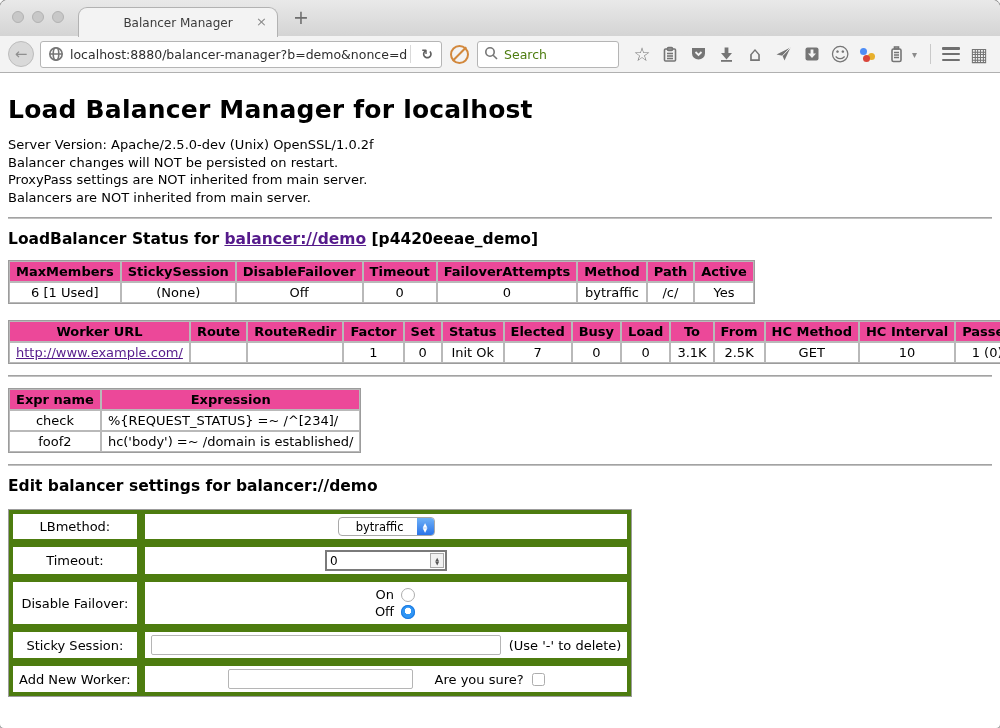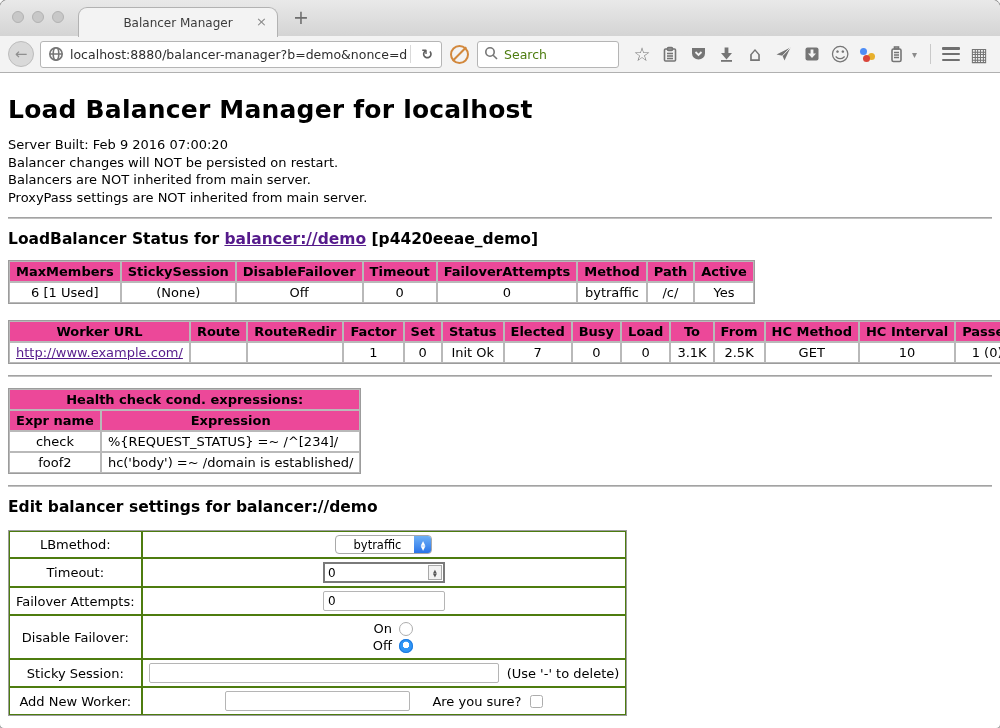--- a/index.html
+++ b/index.html
@@ -61,21 +61,21 @@
   table.data{ border-collapse:separate; border-spacing:0; border:1px solid #9c9c9c; font-size:13px; margin-bottom:4px; background:#fff;}
   table.data th, table.data td{ border:1px solid #b9b9b9; padding:2px 6px; text-align:center; white-space:nowrap; }
   table.data th{ background:#ec4899; font-weight:bold; }
   table.data td.lt{ text-align:left; }
   .t1{ width:616px; }
   .t2{ width:984px; }
   .t3{ width:316px; }
 
   
   table.form{ width:594px; border-collapse:separate; border-spacing:0; border:1px solid #9c9c9c; font-size:13px; margin-top:14px; }
-  table.form td{ border:1px solid #4d7c0f; padding:3px 6px; height:24px; }
+  table.form td{ border:4px solid #4d7c0f; padding:3px 6px; height:24px; }
   td.flabel{ width:118px; text-align:center; white-space:nowrap; }
   td.fval{ text-align:center; }
   .mac-select{ display:inline-flex; align-items:stretch; border:1px solid #a9a9a9; border-radius:4px; background:#fff; height:19px; overflow:hidden; vertical-align:middle;}
   .mac-select .txt{ font-size:11.5px; padding:2px 12px 0 16px; min-width:78px; text-align:center; }
   .mac-select .arr{ width:17px; background:linear-gradient(#6fb1f7,#2a74e8); color:#fff; display:flex;
                     flex-direction:column; align-items:center; justify-content:center; font-size:6px; line-height:5px; }
   .numwrap{ position:relative; display:inline-block; }
   .numwrap input{ width:122px; height:21px; border:2px solid #7a7a7a; font-size:12px; padding:0 18px 0 3px; font-family:"DejaVu Sans",sans-serif;}
   .spinner{ position:absolute; right:3px; top:3px; width:14px; height:15px; border:1px solid #a9a9a9; background:#f2f2f2;
             display:flex; flex-direction:column; align-items:center; justify-content:center; font-size:5px; color:#555; line-height:4px;}
@@ -203,24 +203,24 @@
           </span>
       </span>
       <span class="nicon" style="font-size:19px">▦</span>
     </div>
   </div>
 
   <div class="content">
     <h1 class="pgtitle">Load Balancer Manager for localhost</h1>
 
     <div class="srv">
-      <p>Server Built: Feb 9 2016 07:00:20</p>
+      <p>Server Version: Apache/2.5.0-dev (Unix) OpenSSL/1.0.2f</p>
       <p>Balancer changes will NOT be persisted on restart.</p>
+      <p>ProxyPass settings are NOT inherited from main server.</p>
       <p>Balancers are NOT inherited from main server.</p>
-      <p>ProxyPass settings are NOT inherited from main server.</p>
     </div>
 
     <hr>
 
     <h3 class="sec"><span>LoadBalancer Status for </span><a href="#" class="plink">balancer://demo</a><span> [p4420eeae_demo]</span></h3>
 
     <table class="data t1">
       <tbody>
           <tr>
         <th>MaxMembers</th>
@@ -283,23 +283,20 @@
         <td>1 (0)</td>
 
       </tr>
     </tbody>
       </table>
 
     <hr>
 
     <table class="data t3">
       <tbody>
-          <tr>
-        <th colspan="2">Health check cond. expressions:</th>
-      </tr>
       <tr>
         <th>Expr name</th>
         <th>Expression</th>
       </tr>
       <tr>
         <td>check</td>
         <td class="lt">%{REQUEST_STATUS} =~ /^[234]/</td>
       </tr>
       <tr>
         <td>foof2</td>
@@ -329,26 +326,20 @@
       <tr>
         <td class="flabel">Timeout:</td>
         <td class="fval">
           <span class="numwrap">
             <input type="text" value="0" style="">
             <span class="spinner">
                   <span>▲</span>
                   <span>▼</span>
                 </span>
           </span>
-        </td>
-      </tr>
-      <tr>
-        <td class="flabel">Failover Attempts:</td>
-        <td class="fval">
-          <input type="text" class="plain w120" value="0" style="">
         </td>
       </tr>
       <tr>
         <td class="flabel">Disable Failover:</td>
         <td class="fval">
           <div class="radios">
             <span class="radrow">
                   <span>On</span>
                   <span class="radio"></span>
                 </span>

